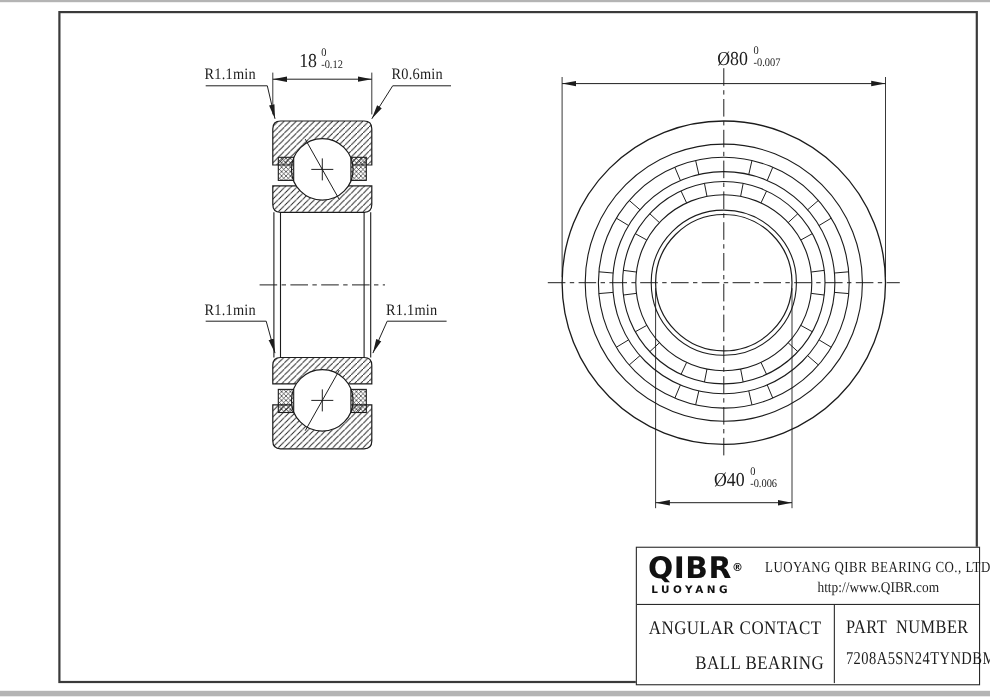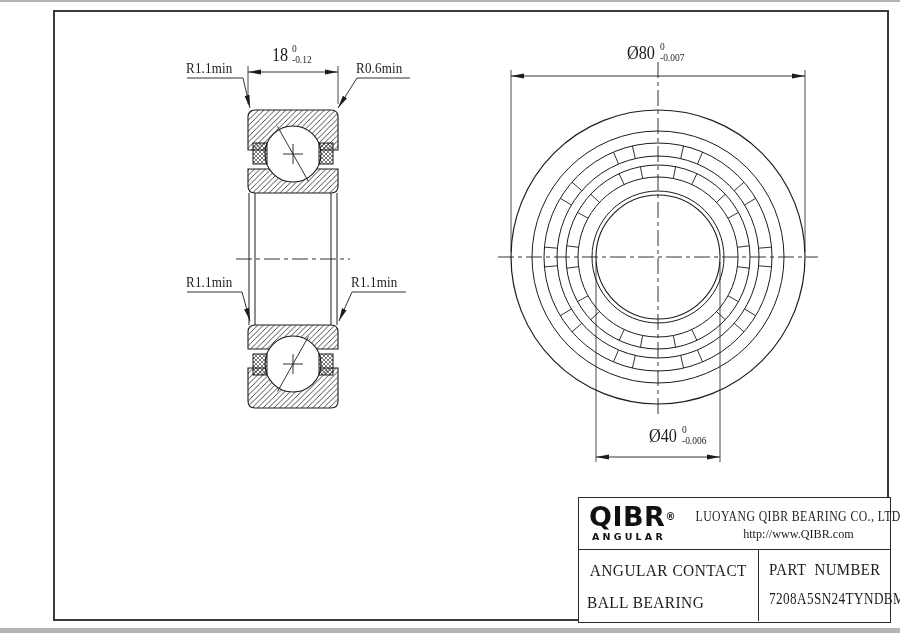--- a/index.html
+++ b/index.html
@@ -28,21 +28,21 @@
              line-height:26px;letter-spacing:.5px;color:#111;}
   .logo-reg{font-size:10px;vertical-align:top;font-weight:700;}
   .logo-sub{font-family:"DejaVu Sans",sans-serif;font-weight:700;font-size:9.5px;
             letter-spacing:3.2px;margin-top:1px;margin-left:3px;color:#111;}
   .company-cell{flex:1;display:flex;flex-direction:column;align-items:center;
                 justify-content:center;gap:3px;padding-top:2px;}
   .company-line{font-size:14px;line-height:15px;white-space:pre;transform:scaleX(.84);letter-spacing:.5px;}
   .url-line{font-size:13.5px;line-height:14px;white-space:pre;transform:scaleX(.9);}
   .tb-row2{display:flex;height:71px;}
   .type-cell{width:181px;border-right:1.5px solid #2a2a2a;box-sizing:border-box;
-             display:flex;flex-direction:column;align-items:flex-start;justify-content:center;gap:14px;}
+             display:flex;flex-direction:column;align-items:flex-end;justify-content:center;gap:14px;}
   .type-line{font-size:17.5px;line-height:18px;white-space:pre;transform:scaleX(.88);letter-spacing:.5px;}
   .pn-cell{flex:1;padding:10px 0 0 10px;box-sizing:border-box;}
   .pn-label{font-size:17.5px;line-height:18px;white-space:pre;transform:scaleX(.85);
             transform-origin:left top;letter-spacing:.5px;}
   .pn-value{font-size:16.5px;line-height:17px;white-space:pre;margin-top:12px;
             transform:scaleX(.8);transform-origin:left top;letter-spacing:.5px;}
 </style>
 </head>
 <body>
 
@@ -136,41 +136,41 @@
   <div class="cad rlabel" style="left:351px;top:275px">R1.1min</div>
 
   <div class="dimlabel" style="left:272px;top:45px">
     <span class="main">18</span>
     <span class="stack">
       <span>0</span>
       <span>-0.12</span>
     </span>
   </div>
 
-  <div class="dimlabel" style="left:627px;top:43px">
+  <div class="dimlabel" style="left:652px;top:43px">
     <span class="main">Ø80</span>
     <span class="stack">
       <span>0</span>
       <span>-0.007</span>
     </span>
   </div>
 
   <div class="dimlabel" style="left:649px;top:426px">
     <span class="main">Ø40</span>
     <span class="stack">
       <span>0</span>
       <span>-0.006</span>
     </span>
   </div>
 
   <div class="tblock">
     <div class="tb-row1">
       <div class="logo-cell">
         <div class="logo-line"><span>QIBR</span><span class="logo-reg">®</span></div>
-        <div class="logo-sub">ANGULAR</div>
+        <div class="logo-sub">LUOYANG</div>
       </div>
       <div class="company-cell">
         <div class="company-line">LUOYANG QIBR BEARING CO., LTD</div>
         <div class="url-line">http://www.QIBR.com</div>
       </div>
     </div>
     <div class="tb-row2">
       <div class="type-cell">
         <div class="type-line">ANGULAR CONTACT</div>
         <div class="type-line">BALL BEARING</div>

